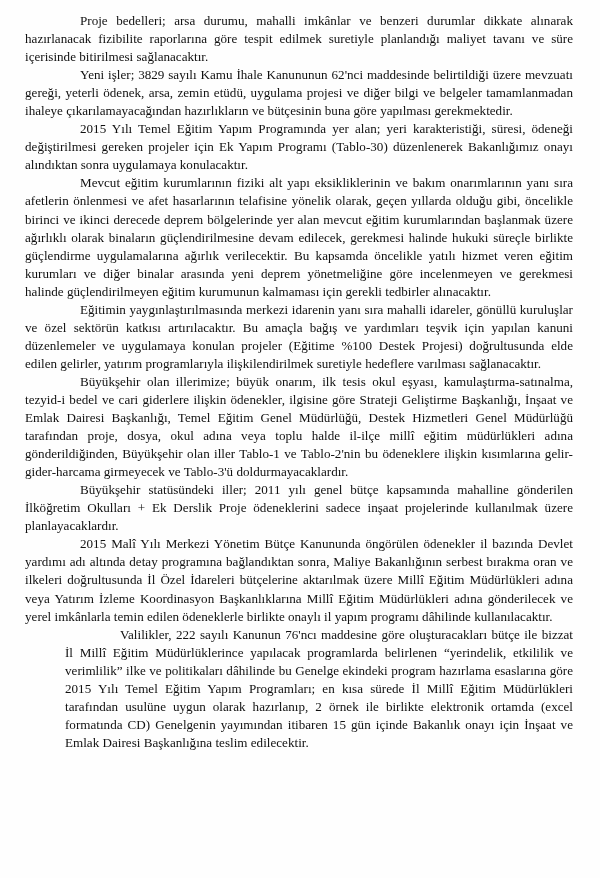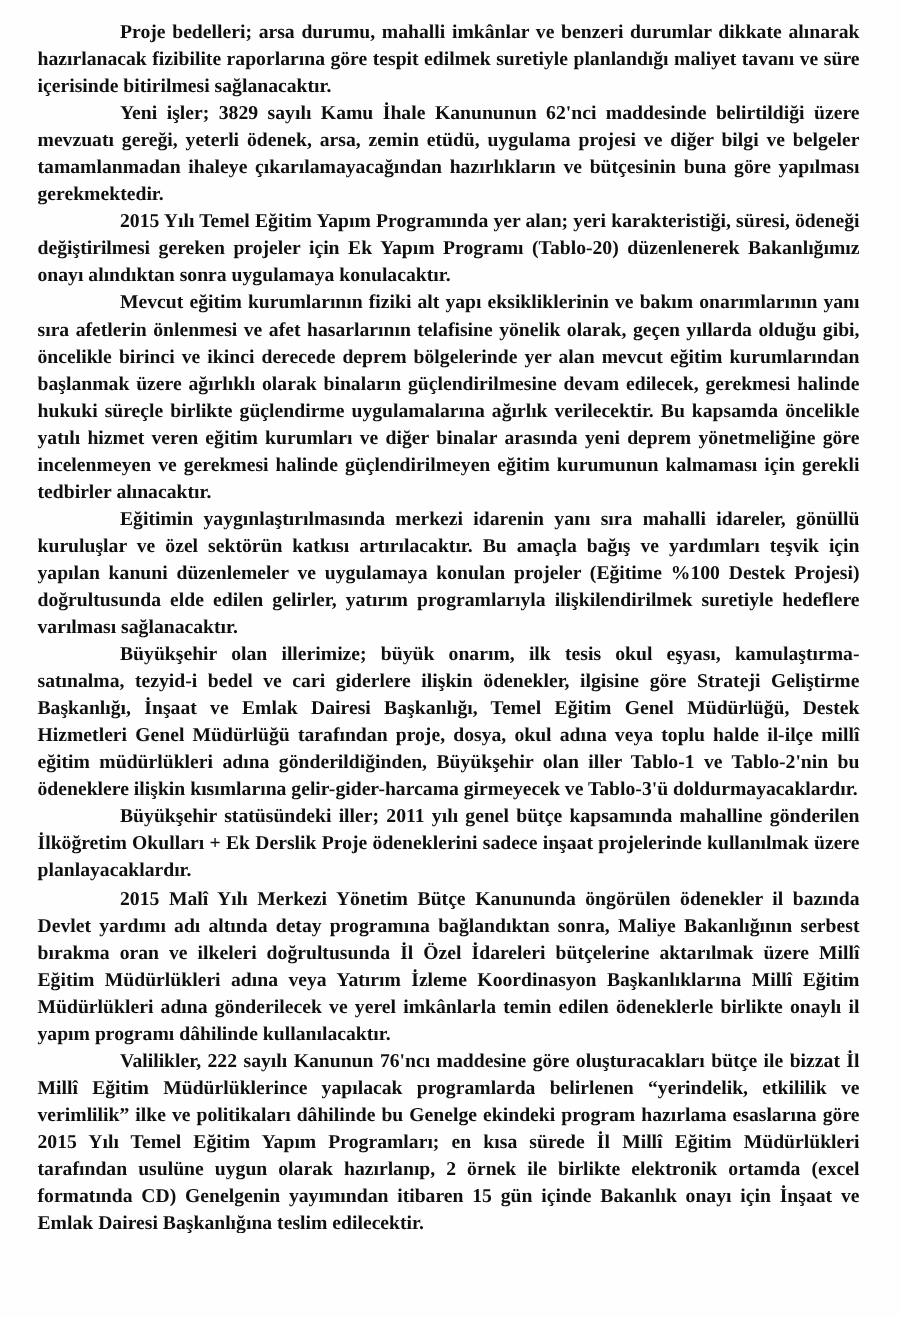--- a/index.html
+++ b/index.html
@@ -19,52 +19,52 @@
   .page {
     position: relative;
     width: 600px;
     height: 878px;
     background: #fefefe;
     box-sizing: border-box;
     padding: 12px 27px 10px 25px;
   }
   .doc-body {
     width: 548px;
-    font-weight: bold;
   }
   p.para {
     margin: 0;
     padding: 0;
     text-align: justify;
     text-justify: inter-word;
     text-indent: 55px;
     font-size: 13.1px;
     line-height: 18.05px;
     letter-spacing: 0.01px;
     word-spacing: 0px;
     color: #141414;
     hyphens: none;
   }
   
   p.para:last-child {
     margin-bottom: 0;
+    margin-left: 40px;
   }
   
   .doc-body {
     filter: contrast(1.04);
   }
 </style>
 </head>
 <body>
 
 <div class="page">
   <div class="doc-body">
     <p class="para">Proje bedelleri; arsa durumu, mahalli imkânlar ve benzeri durumlar dikkate alınarak hazırlanacak fizibilite raporlarına göre tespit edilmek suretiyle planlandığı maliyet tavanı ve süre içerisinde bitirilmesi sağlanacaktır.</p>
     <p class="para">Yeni işler; 3829 sayılı Kamu İhale Kanununun 62'nci maddesinde belirtildiği üzere mevzuatı gereği, yeterli ödenek, arsa, zemin etüdü, uygulama projesi ve diğer bilgi ve belgeler tamamlanmadan ihaleye çıkarılamayacağından hazırlıkların ve bütçesinin buna göre yapılması gerekmektedir.</p>
-    <p class="para">2015 Yılı Temel Eğitim Yapım Programında yer alan; yeri karakteristiği, süresi, ödeneği değiştirilmesi gereken projeler için Ek Yapım Programı (Tablo-20)  düzenlenerek Bakanlığımız onayı alındıktan sonra uygulamaya konulacaktır.</p>
+    <p class="para">2015 Yılı Temel Eğitim Yapım Programında yer alan; yeri karakteristiği, süresi, ödeneği değiştirilmesi gereken projeler için Ek Yapım Programı (Tablo-30)  düzenlenerek Bakanlığımız onayı alındıktan sonra uygulamaya konulacaktır.</p>
     <p class="para">Mevcut eğitim kurumlarının fiziki alt yapı eksikliklerinin ve bakım onarımlarının yanı sıra afetlerin önlenmesi ve afet hasarlarının telafisine yönelik olarak, geçen yıllarda olduğu gibi, öncelikle birinci ve ikinci derecede deprem bölgelerinde yer alan mevcut eğitim kurumlarından başlanmak üzere ağırlıklı olarak binaların güçlendirilmesine devam edilecek, gerekmesi halinde hukuki süreçle birlikte güçlendirme uygulamalarına ağırlık verilecektir. Bu kapsamda öncelikle yatılı hizmet veren eğitim kurumları ve diğer binalar arasında yeni deprem yönetmeliğine göre incelenmeyen ve gerekmesi halinde güçlendirilmeyen eğitim kurumunun kalmaması için gerekli tedbirler alınacaktır.</p>
     <p class="para">Eğitimin yaygınlaştırılmasında merkezi idarenin yanı sıra mahalli idareler, gönüllü kuruluşlar ve özel sektörün katkısı artırılacaktır. Bu amaçla bağış ve yardımları teşvik için yapılan kanuni düzenlemeler ve uygulamaya konulan projeler (Eğitime %100 Destek Projesi) doğrultusunda elde edilen gelirler, yatırım programlarıyla ilişkilendirilmek suretiyle hedeflere varılması sağlanacaktır.</p>
     <p class="para">Büyükşehir olan illerimize; büyük onarım, ilk tesis okul eşyası, kamulaştırma-satınalma, tezyid-i bedel ve cari giderlere ilişkin ödenekler, ilgisine göre Strateji Geliştirme Başkanlığı, İnşaat ve Emlak Dairesi Başkanlığı, Temel Eğitim Genel Müdürlüğü, Destek Hizmetleri Genel Müdürlüğü tarafından proje, dosya, okul adına veya toplu halde il-ilçe millî eğitim müdürlükleri adına gönderildiğinden, Büyükşehir olan iller Tablo-1 ve Tablo-2'nin bu ödeneklere ilişkin kısımlarına gelir-gider-harcama girmeyecek ve Tablo-3'ü doldurmayacaklardır.</p>
     <p class="para">Büyükşehir statüsündeki iller; 2011 yılı genel bütçe kapsamında mahalline gönderilen İlköğretim Okulları + Ek Derslik Proje ödeneklerini sadece inşaat projelerinde kullanılmak üzere planlayacaklardır.</p>
     <p class="para">2015 Malî Yılı Merkezi Yönetim Bütçe Kanununda öngörülen ödenekler il bazında Devlet yardımı adı altında detay programına bağlandıktan sonra, Maliye Bakanlığının serbest bırakma oran ve ilkeleri doğrultusunda İl Özel İdareleri bütçelerine aktarılmak üzere Millî Eğitim Müdürlükleri adına veya Yatırım İzleme Koordinasyon Başkanlıklarına Millî Eğitim Müdürlükleri adına gönderilecek ve yerel imkânlarla temin edilen ödeneklerle birlikte onaylı il yapım programı dâhilinde kullanılacaktır.</p>
     <p class="para">Valilikler, 222 sayılı Kanunun 76'ncı maddesine göre oluşturacakları bütçe ile bizzat İl Millî Eğitim Müdürlüklerince yapılacak programlarda belirlenen “yerindelik, etkililik ve verimlilik” ilke ve politikaları dâhilinde bu Genelge ekindeki program hazırlama esaslarına göre 2015 Yılı Temel Eğitim Yapım Programları; en kısa sürede İl Millî Eğitim Müdürlükleri tarafından usulüne uygun olarak hazırlanıp, 2 örnek ile birlikte elektronik ortamda (excel formatında CD) Genelgenin yayımından itibaren 15 gün içinde Bakanlık onayı için İnşaat ve Emlak Dairesi Başkanlığına teslim edilecektir.</p>
   </div>
 </div>
 
 </body></html>

